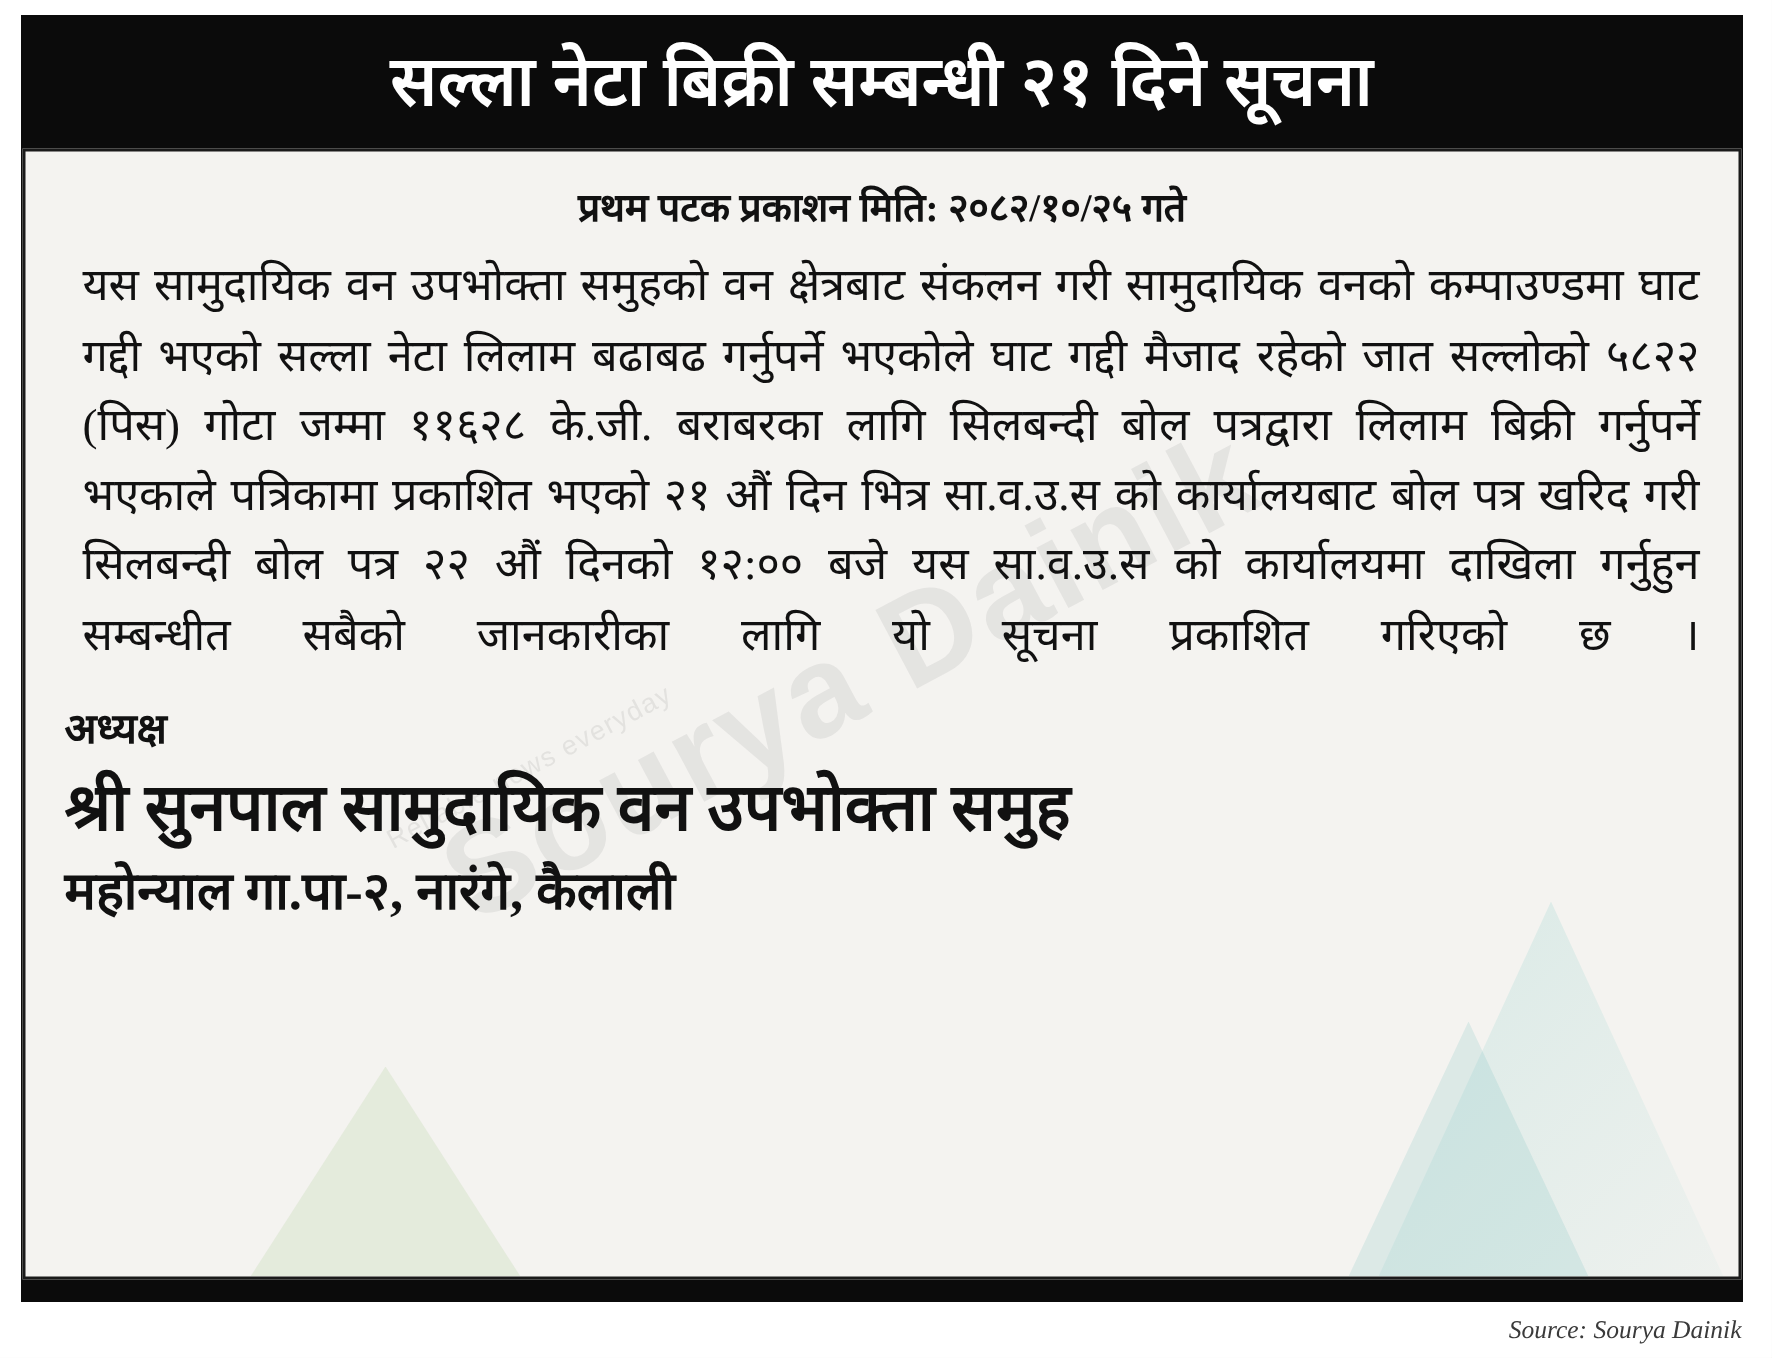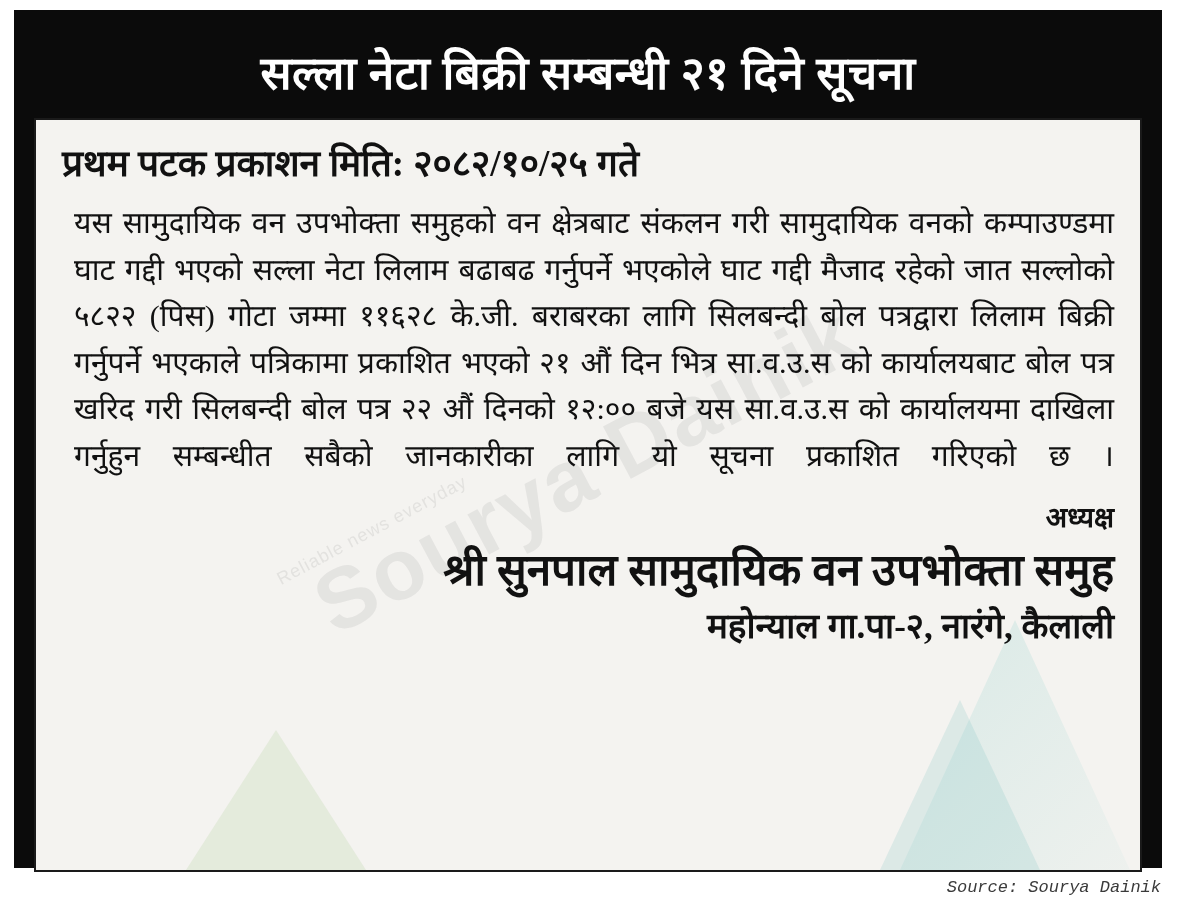--- a/index.html
+++ b/index.html
@@ -24,21 +24,21 @@
 
   
   #notice-card {
     position: absolute;
     left: 14px;
     top: 10px;
     width: 1148px;
     height: 858px;
     background: #0b0b0b;
     box-sizing: border-box;
-    padding: 20px;
+    padding: 1px;
   }
 
   
   #notice-heading {
     height: 88px;
     display: flex;
     align-items: center;
     justify-content: center;
     background: #0b0b0b;
     color: #ffffff;
@@ -114,38 +114,38 @@
     background: rgba(150, 195, 120, 0.16);
     clip-path: polygon(50% 0%, 100% 100%, 0% 100%);
   }
 
   .body-content {
     position: relative;
     z-index: 2;
   }
 
   #notice-date-line {
-    text-align: left;
-    font-size: 37px;
+    text-align: center;
+    font-size: 26px;
     font-weight: bold;
     margin: 4px 0 14px 0;
     line-height: 1.2;
   }
 
   #notice-paragraph {
     font-size: 30px;
     line-height: 1.55;
     text-align: justify;
     text-align-last: justify;
     margin: 0 0 18px 12px;
     word-spacing: 1px;
   }
 
   #notice-signature-block {
-    text-align: right;
+    text-align: left;
     margin-top: 6px;
   }
   #signatory-title {
     font-size: 28px;
     font-weight: bold;
     margin-bottom: 10px;
   }
   #organization-name {
     font-size: 44px;
     font-weight: bold;
@@ -158,21 +158,21 @@
     line-height: 1.2;
   }
 
   #source-credit {
     position: absolute;
     right: 20px;
     bottom: 8px;
     font-size: 17px;
     font-style: italic;
     color: #3a3a3a;
-    font-family: Liberation Mono, monospace;
+    font-family: Liberation Serif, serif;
   }
 </style>
 </head>
 <body>
 
 <div id="notice-page">
 
   <div id="notice-card">
 
     <div id="notice-heading">सल्ला नेटा बिक्री सम्बन्धी २१ दिने सूचना</div>

